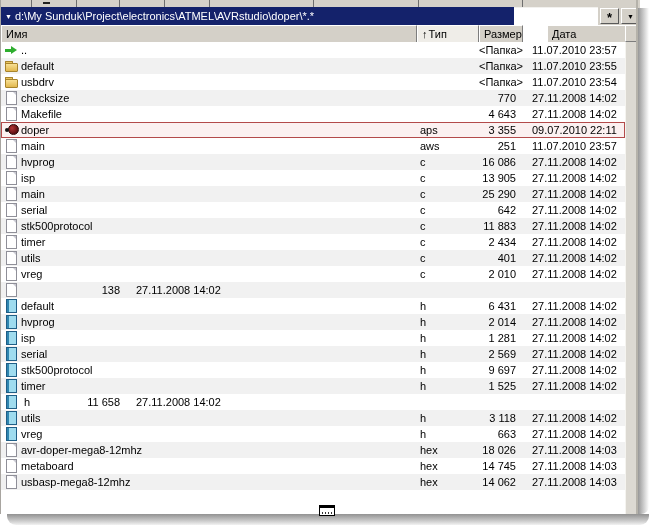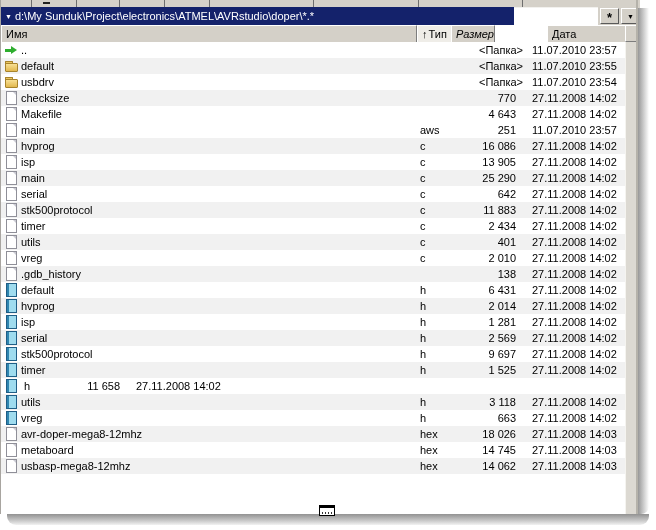--- a/index.html
+++ b/index.html
@@ -109,21 +109,21 @@
   </div>
   <div class="tbtn star">*</div>
   <div class="tbtn drop">▼</div>
 
   <div class="hdr" style="left:1px;width:416px;">
     <span>Имя</span>
   </div>
   <div class="hdr sorted" style="left:417px;width:62px;">
     <span class="sortarrow">↑</span><span>Тип</span>
   </div>
-  <div class="hdr" style="left:451px;width:44px;font-style:italic;">
+  <div class="hdr" style="left:479px;width:44px;">
     <span>Размер</span>
   </div>
   <div class="hdr" style="left:547px;width:102px;">
     <span>Дата</span>
   </div>
   <div class="hdr-filler"></div>
 
   <div class="panel-bg"></div>
   <div class="list">
       <div class="row">
@@ -153,20 +153,27 @@
         <span class="cell-type"></span>
         <span class="cell-size">770</span>
         <span class="cell-date">27.11.2008 14:02</span>
       </div>
       <div class="row">
         <span class="icon file"></span>
         <span class="cell-name">Makefile</span>
         <span class="cell-type"></span>
         <span class="cell-size">4 643</span>
         <span class="cell-date">27.11.2008 14:02</span>
+      </div>
+      <div class="row stripe selected">
+        <span class="icon bug"></span>
+        <span class="cell-name">doper</span>
+        <span class="cell-type">aps</span>
+        <span class="cell-size">3 355</span>
+        <span class="cell-date">09.07.2010 22:11</span>
       </div>
       <div class="row">
         <span class="icon file"></span>
         <span class="cell-name">main</span>
         <span class="cell-type">aws</span>
         <span class="cell-size">251</span>
         <span class="cell-date">11.07.2010 23:57</span>
       </div>
       <div class="row stripe">
         <span class="icon file"></span>
@@ -219,21 +226,20 @@
       </div>
       <div class="row">
         <span class="icon file"></span>
         <span class="cell-name">vreg</span>
         <span class="cell-type">c</span>
         <span class="cell-size">2 010</span>
         <span class="cell-date">27.11.2008 14:02</span>
       </div>
       <div class="row stripe">
         <span class="icon file"></span>
-        <span class="cell-name">.gdb_history</span>
         <span class="cell-type"></span>
         <span class="cell-size">138</span>
         <span class="cell-date">27.11.2008 14:02</span>
       </div>
       <div class="row">
         <span class="icon hfile"></span>
         <span class="cell-name">default</span>
         <span class="cell-type">h</span>
         <span class="cell-size">6 431</span>
         <span class="cell-date">27.11.2008 14:02</span>

